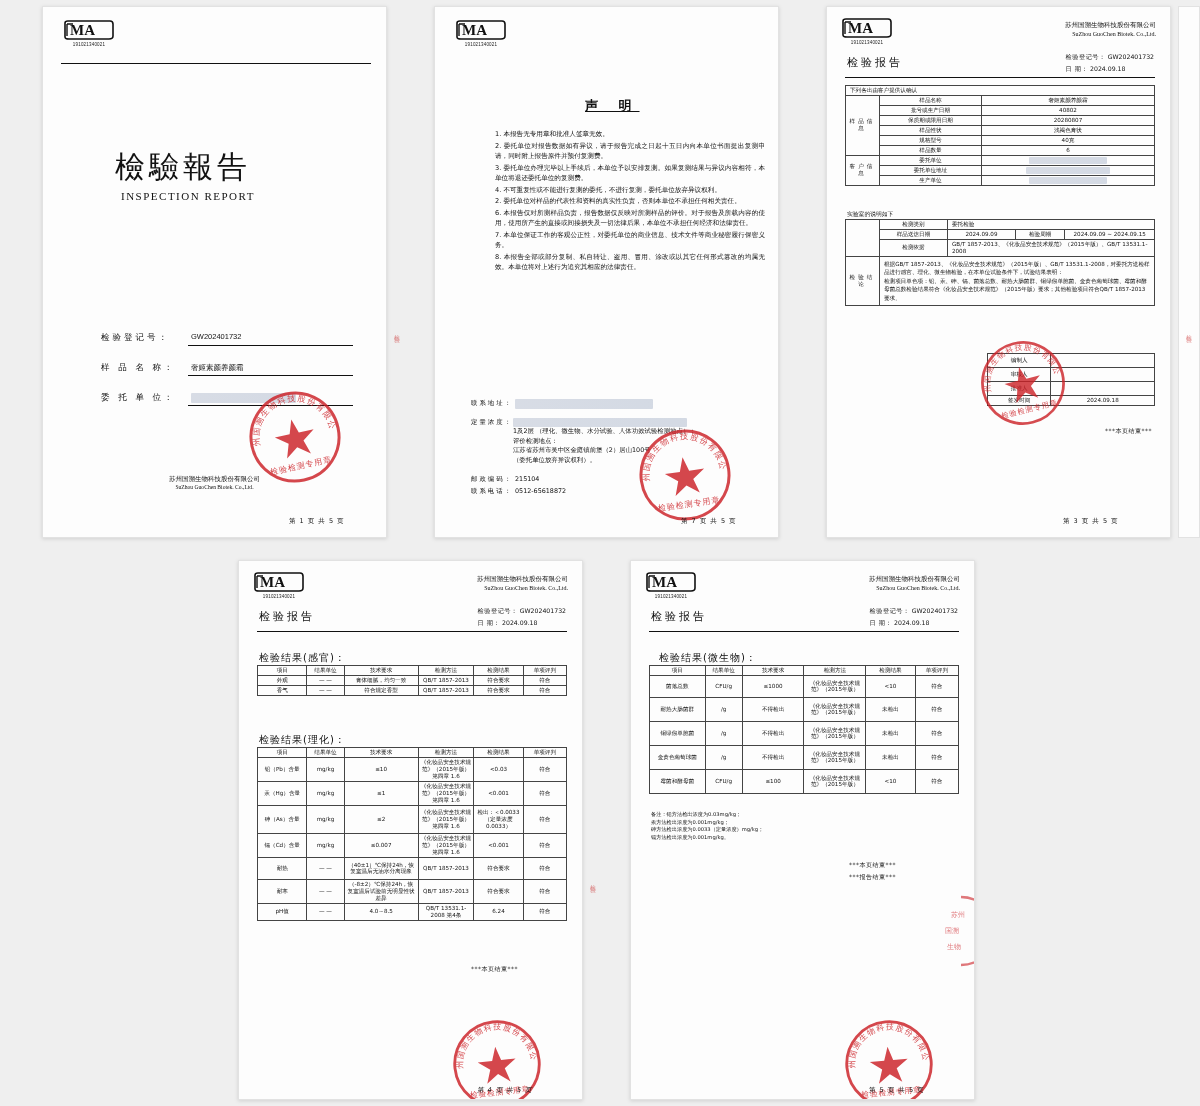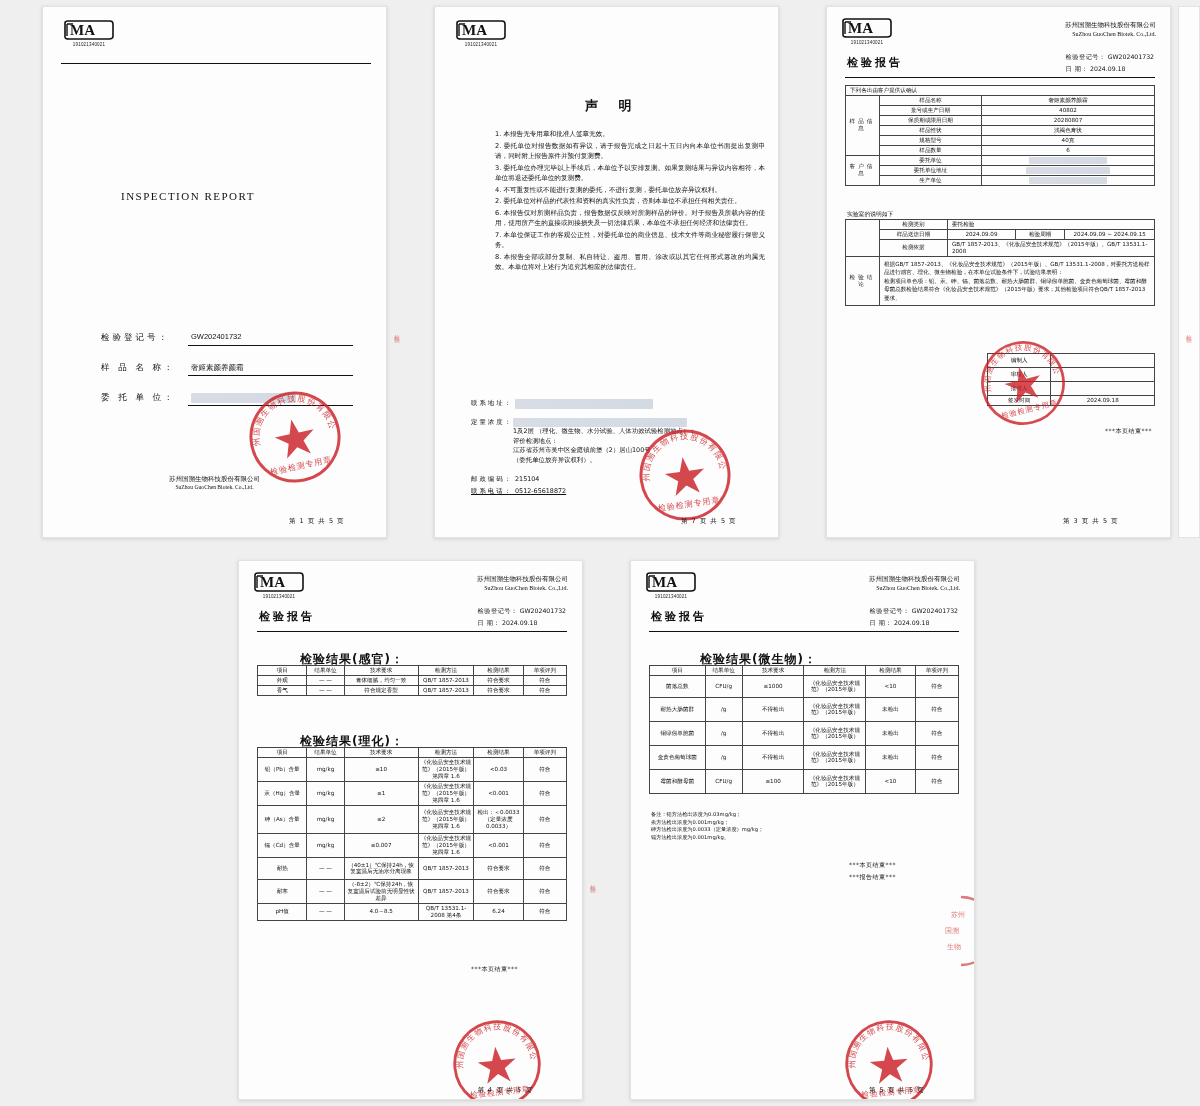--- a/index.html
+++ b/index.html
@@ -97,21 +97,21 @@
     text-align: right;
     font-size: 6.5px;
     line-height: 1.35;
     color: #111;
   }
   .hdr-co .en { font-family: "Liberation Serif", serif; font-size: 6px; }
   .rep-title {
     position: absolute;
     font-size: 11px;
     letter-spacing: 3px;
-    font-weight: bold;
+    font-weight: normal;
     color: #111;
   }
   .rep-line { position: absolute; height: 1px; background: #111; }
   .rep-meta { position: absolute; font-size: 6.2px; color: #111; line-height: 1.9; }
   .rep-meta .k { letter-spacing: .5px; }
 
   
   table.doc {
     border-collapse: collapse;
     width: 100%;
@@ -121,21 +121,21 @@
   }
   table.doc td, table.doc th {
     border: 1px solid #444;
     padding: 1px 2px;
     text-align: center;
     vertical-align: middle;
     line-height: 1.25;
     font-weight: normal;
   }
   .tbl-wrap { position: absolute; }
-  .sec-title { position: absolute; font-size: 12px; font-weight: bold; letter-spacing: 1px; color: #111; margin-left: 41px; }
+  .sec-title { position: absolute; font-size: 10px; font-weight: normal; letter-spacing: 1px; color: #111; }
   .note { position: absolute; font-size: 5.2px; line-height: 1.45; color: #111; }
   .endmark { position: absolute; font-size: 6px; color: #111; letter-spacing: .5px; }
   .pagefoot { position: absolute; font-size: 6.5px; color: #111; letter-spacing: 1px; }
   .co-foot { position: absolute; text-align: center; font-size: 6.5px; color: #111; line-height: 1.4; }
   .co-foot .en { font-family: "Liberation Serif", serif; font-size: 5.6px; }
 
   
   .stamp { position: absolute; }
   .stamp svg { display: block; }
 
@@ -165,20 +165,21 @@
       <div class="ma-logo" style="left:20px; top:12px;">
         <svg class="ma-svg" width="52" height="22" viewBox="0 0 52 22">
           <path d="M2 18 L2 4 Q2 2 5 2 L47 2 Q50 2 50 5 L50 17 Q50 20 46 20 L6 20 Q2 20 2 18 Z" fill="none" stroke="#111" stroke-width="1.6"></path>
           <text x="7" y="16" font-family="Liberation Serif, serif" font-size="15" font-weight="bold" fill="#111">MA</text>
           <path d="M4 5 L10 5 M4 5 L4 17" stroke="#111" stroke-width="1.4" fill="none"></path>
         </svg>
         <div class="ma-code">191021340021</div>
       </div>
       <div class="p1-rule" style="left:18px; top:56px; width:310px;"></div>
 
+      <div class="p1-title cn" style="left:72px; top:140px;">檢驗報告</div>
       <div class="p1-sub" style="left:78px; top:183px;">INSPECTION REPORT</div>
 
       <div class="p1-field-label cn" style="left:58px; top:325px;">检验登记号：</div>
       <div class="p1-field-val" style="left:148px; top:325px;">GW202401732</div>
       <div class="p1-field-line" style="left:145px; top:338px; width:165px;"></div>
 
       <div class="p1-field-label cn" style="left:58px; top:355px;">样 品 名 称：</div>
       <div class="p1-field-val cn" style="left:148px; top:356px;">奢姬素颜养颜霜</div>
       <div class="p1-field-line" style="left:145px; top:368px; width:165px;"></div>
 
@@ -214,21 +215,21 @@
     <div class="page-inner">
       <div class="ma-logo" style="left:20px; top:12px;">
         <svg class="ma-svg" width="52" height="22" viewBox="0 0 52 22">
           <path d="M2 18 L2 4 Q2 2 5 2 L47 2 Q50 2 50 5 L50 17 Q50 20 46 20 L6 20 Q2 20 2 18 Z" fill="none" stroke="#111" stroke-width="1.6"></path>
           <text x="7" y="16" font-family="Liberation Serif, serif" font-size="15" font-weight="bold" fill="#111">MA</text>
           <path d="M4 5 L10 5 M4 5 L4 17" stroke="#111" stroke-width="1.4" fill="none"></path>
         </svg>
         <div class="ma-code">191021340021</div>
       </div>
 
-      <div class="p2-title cn" style="left:150px; top:90px;">声 明</div>
+      <div class="p2-title cn" style="left:150px; top:90px;text-decoration:underline;">声 明</div>
 
       <div class="p2-list cn" style="left:60px; top:122px; width:270px;">
         <p>1. 本报告无专用章和批准人签章无效。</p>
         <p>2. 委托单位对报告数据如有异议，请于报告完成之日起十五日内向本单位书面提出复测申请，同时附上报告原件并预付复测费。</p>
         <p>3. 委托单位办理完毕以上手续后，本单位予以安排复测。如果复测结果与异议内容相符，本单位将退还委托单位的复测费。</p>
         <p>4. 不可重复性或不能进行复测的委托，不进行复测，委托单位放弃异议权利。</p>
         <p>2. 委托单位对样品的代表性和资料的真实性负责，否则本单位不承担任何相关责任。</p>
         <p>6. 本报告仅对所测样品负责，报告数据仅反映对所测样品的评价。对于报告及所载内容的使用，使用所产生的直接或间接损失及一切法律后果，本单位不承担任何经济和法律责任。</p>
         <p>7. 本单位保证工作的客观公正性，对委托单位的商业信息、技术文件等商业秘密履行保密义务。</p>
         <p>8. 本报告全部或部分复制、私自转让、盗用、冒用、涂改或以其它任何形式篡改的均属无效。本单位将对上述行为追究其相应的法律责任。</p>
@@ -246,21 +247,21 @@
             <span>1及2层 （理化、微生物、水分试验、人体功效试验检测地点）；</span><br>
             <span>评价检测地点：</span><br>
             <span>江苏省苏州市吴中区金庭镇前堡（2）居山100号</span><br>
             <span>（委托单位放弃异议权利）。</span>
           </span>
         </div>
         <div style="margin-top:9px;">
           <span class="lbl">邮政编码：</span>
           <span>215104</span>
         </div>
-        <div style="margin-top:3px;text-decoration:underline;">
+        <div style="margin-top:3px;">
           <span class="lbl">联系电话：</span>
           <span>0512-65618872</span>
         </div>
       </div>
 
       <div class="stamp" style="left:200px; top:418px;">
         <svg width="100" height="100" viewBox="0 0 100 100">
           <g transform="rotate(-8 50 50)" opacity="0.82">
             <circle cx="50" cy="50" r="44" fill="none" stroke="#cc2026" stroke-width="3"></circle>
             <path id="p2arc" d="M 14 50 A 36 36 0 0 1 86 50" fill="none"></path>

